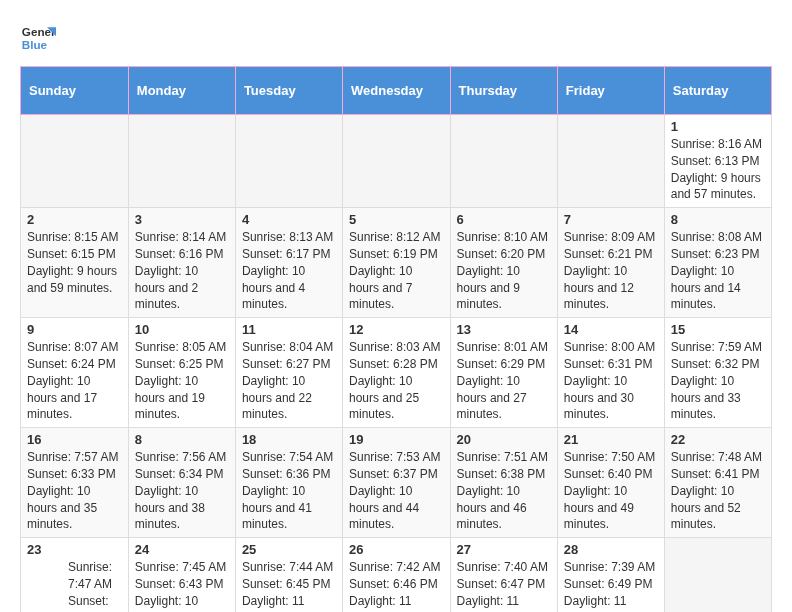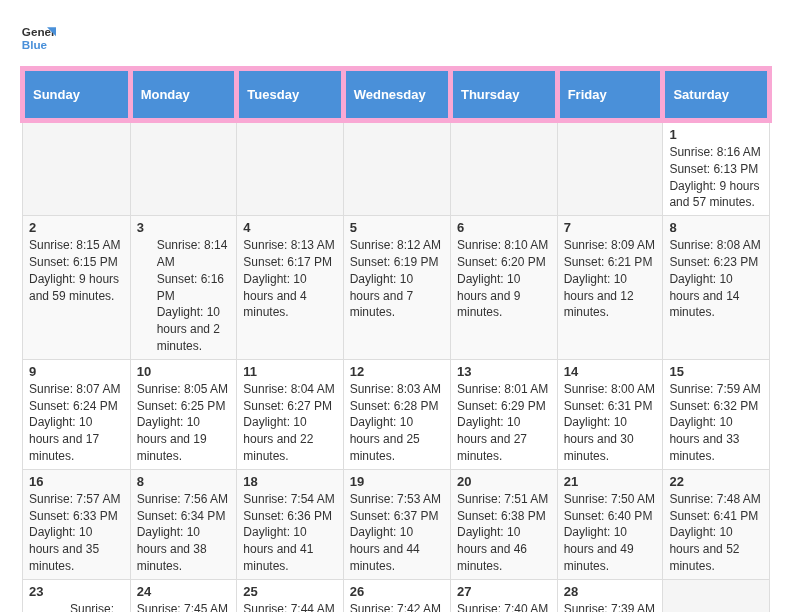--- a/index.html
+++ b/index.html
@@ -42,21 +42,21 @@
       border-collapse: collapse;
       border: 1px solid #ccc;
     }
     .calendar th {
       background-color: #4a90d9;
       color: white;
       font-size: 13px;
       font-weight: bold;
       padding: 16px 8px;
       text-align: left;
-      border: 5px solid #f9a8d4;
+      border: 1px solid #f9a8d4;
       margin-left: 12px;
     }
     .calendar td {
       vertical-align: top;
       border: 1px solid #ddd;
       padding: 4px 6px;
       width: 108px;
       min-height: 90px;
       height: 90px;
       font-size: 10.5px;
@@ -130,21 +130,21 @@
       </tr>
       <tr>
         <td>
           <span class="day-num">2</span>
           <div class="day-info" style="white-space: pre-wrap;">Sunrise: 8:15 AM
 Sunset: 6:15 PM
 Daylight: 9 hours and 59 minutes.</div>
         </td>
         <td>
           <span class="day-num">3</span>
-          <div class="day-info" style="white-space: pre-wrap; margin-left: 20px;">Sunrise: 8:14 AM
+          <div class="day-info" style="white-space: pre-wrap;">Sunrise: 8:14 AM
 Sunset: 6:16 PM
 Daylight: 10 hours and 2 minutes.</div>
         </td>
         <td>
           <span class="day-num">4</span>
           <div class="day-info" style="white-space: pre-wrap;">Sunrise: 8:13 AM
 Sunset: 6:17 PM
 Daylight: 10 hours and 4 minutes.</div>
         </td>
         <td>

